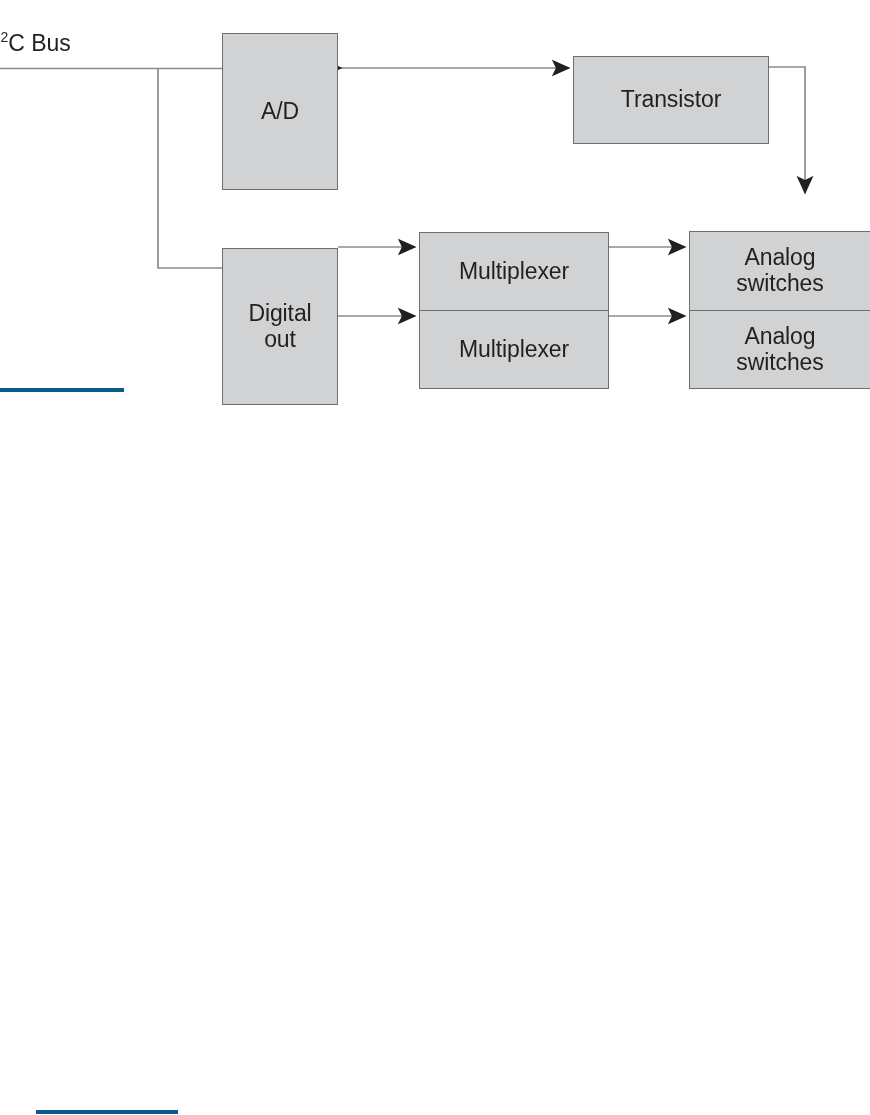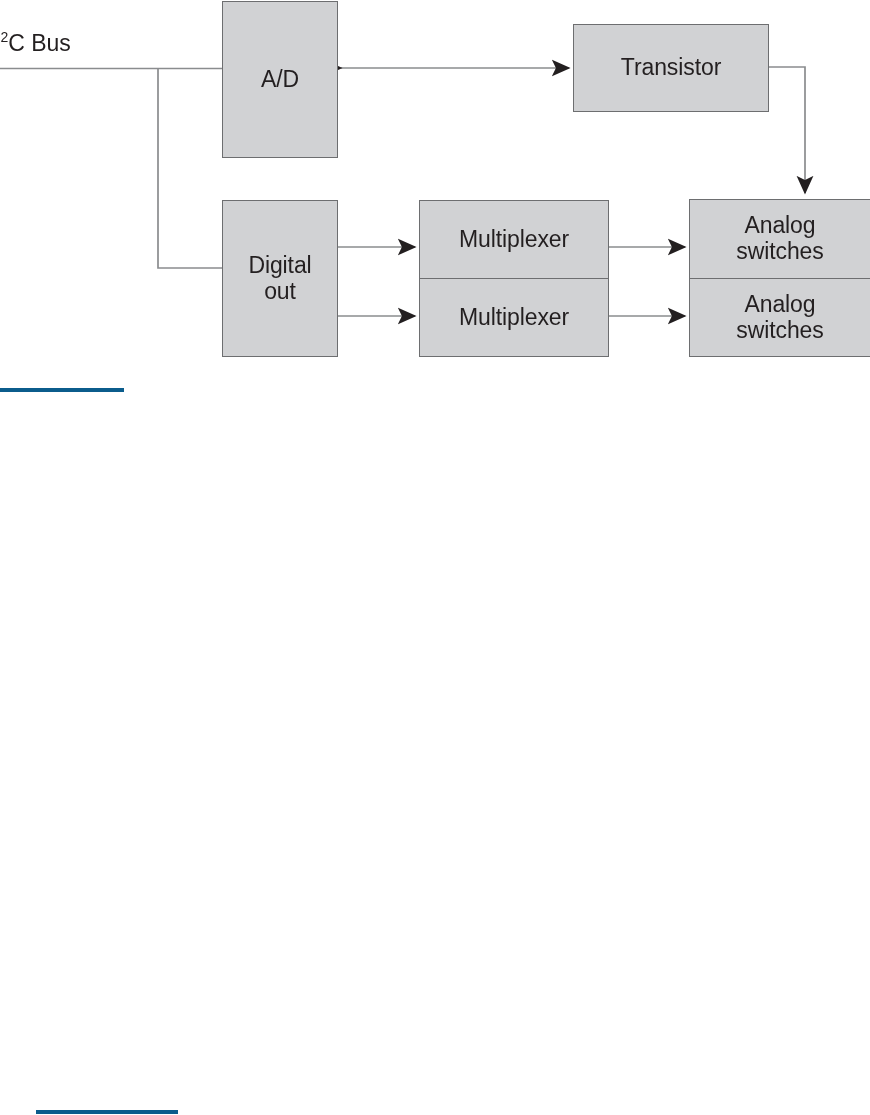--- a/index.html
+++ b/index.html
@@ -29,29 +29,30 @@
     background: #d1d2d4;
     border: 1.6px solid #6d6e70;
     display: flex;
     align-items: center;
     justify-content: center;
     text-align: center;
     line-height: 1.12;
     font-size: 23px;
     color: #231f20;
     letter-spacing: -0.1px;
+    margin-top: 32px;
   }
   .box-label {
     display: block;
     white-space: pre-line;
   }
   
   #box-ad        { left: 222px; top: 1px;   width: 116px; height: 157px; }
   #box-transistor{ left: 573px; top: 24px;  width: 196px; height: 88px;  }
-  #box-digital   { left: 222px; top: 200px; width: 116px; height: 157px; }
+  #box-digital   { left: 222px; top: 216px; width: 116px; height: 157px; }
   #box-mux-1     { left: 419px; top: 200px; width: 190px; height: 79px;  border-bottom-width: 0.8px; }
   #box-mux-2     { left: 419px; top: 278px; width: 190px; height: 79px;  border-top-width: 0.8px; }
   #box-sw-1      { left: 689px; top: 199px; width: 181px; height: 80px;  border-bottom-width: 0.8px; border-right-width: 0; }
   #box-sw-2      { left: 689px; top: 278px; width: 181px; height: 79px;  border-top-width: 0.8px; border-right-width: 0; }
 
   #bus-label {
     position: absolute;
     left: -6px;
     top: 30px;
     font-size: 23px;

